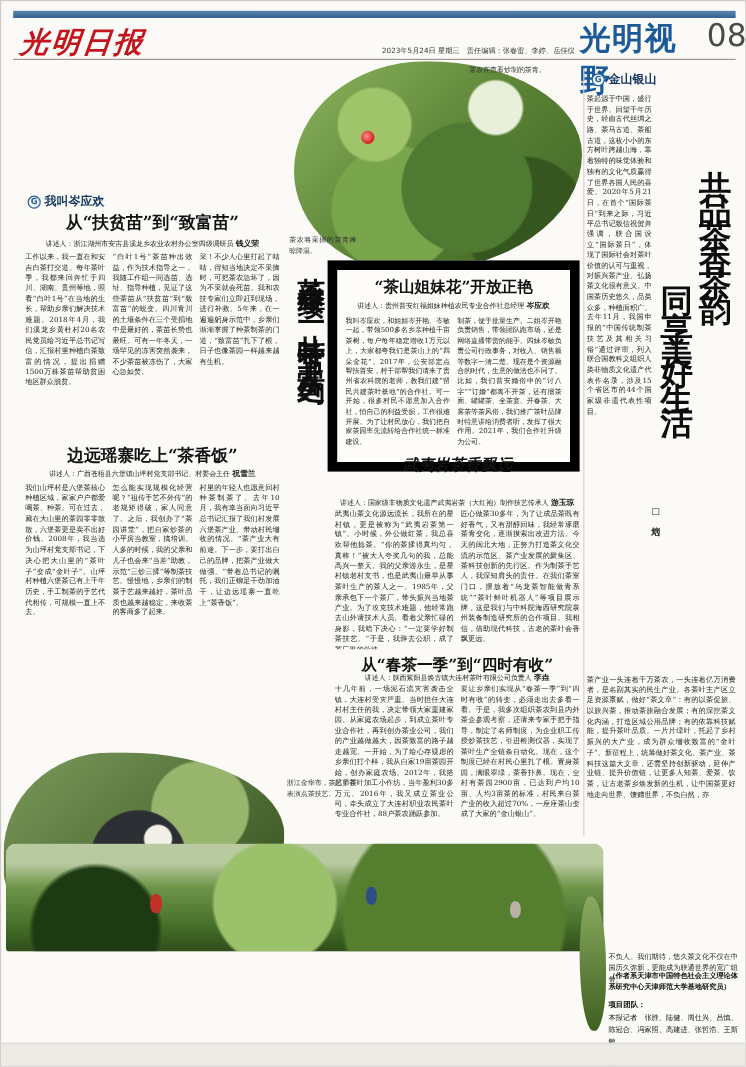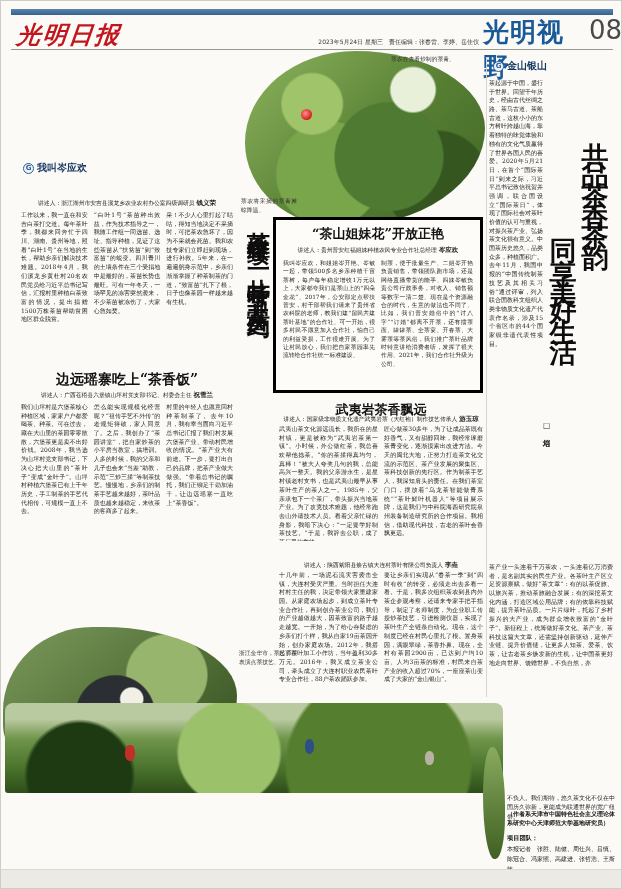--- a/index.html
+++ b/index.html
@@ -35,21 +35,21 @@
   .gicon { display:inline-flex; align-items:center; justify-content:center;
     width:11px; height:11px; border:1.6px solid #2a6099; border-radius:50%;
     color:#2a6099; font-size:7px; font-weight:bold; background:#eef3f8; }
 
   .editor-note { font-size:5.5px; line-height:1.7; color:#333; letter-spacing:0.5px; }
   .ed-label { position:absolute; right:34px; bottom:10px; background:#3d4a56; color:#fff;
     font-size:7px; padding:1px 4px; border-radius:2px; font-family:"DejaVu Sans", sans-serif; }
 
   .mainvtitle { font-size:23px; font-weight:bold; letter-spacing:4px; color:#0e0e0e;
     line-height:1.2; }
-  .redbox { border:3px solid #000000; background:#fdfcf9; padding:5px 7px; }
+  .redbox { border:8px solid #000000; background:#fdfcf9; padding:5px 7px; }
 
   .photo { border:1px solid #cfcac2; overflow:hidden; }
   .leafphoto { border-radius:46% 54% 60% 40% / 52% 44% 56% 48%; border:none;
     background:
       radial-gradient(circle at 28% 30%, #9fc46a 0 14%, transparent 15%),
       radial-gradient(circle at 70% 22%, #e8f0da 0 10%, transparent 11%),
       radial-gradient(circle at 60% 60%, #4e7a32 0 30%, transparent 31%),
       radial-gradient(circle at 35% 70%, #7aa64b 0 26%, transparent 27%),
       radial-gradient(circle at 80% 75%, #35571f 0 22%, transparent 23%),
       linear-gradient(135deg,#8db45e,#577f33 55%,#3f6325); }
@@ -92,20 +92,21 @@
   <div class="abs sectiontitle">光明视野</div>
   <div class="abs pagenum">08</div>
   <div class="abs headrule"></div>
 
 
   <div class="abs seclabel" style="left:22px; top:160px;">
     <span class="gicon">G</span>
     <span>我叫岑应欢</span>
   </div>
 
+  <div class="abs htitle" style="left:24px; top:176px; width:204px; font-size:14px;">从“扶贫苗”到“致富苗”</div>
   <div class="abs byline" style="left:20px; top:198px; width:212px;">
     <span>讲述人：浙江湖州市安吉县溪龙乡农业农村办公室四级调研员</span>
     <b>钱义荣</b>
   </div>
   <div class="abs cols" style="left:20px; top:210px; width:212px; height:152px;">
     <div class="smalltext">工作以来，我一直在和安吉白茶打交道。每年茶叶季，我都来回奔忙于四川、湖南、贵州等地，照看“白叶1号”在当地的生长，帮助乡亲们解决技术难题。2018年4月，我们溪龙乡黄杜村20名农民党员给习近平总书记写信，汇报村里种植白茶致富的情况，提出捐赠1500万株茶苗帮助贫困地区群众脱贫。</div>
     <div class="smalltext">“白叶1号”茶苗种出效益，作为技术指导之一，我随工作组一同选苗、选址、指导种植，见证了这些茶苗从“扶贫苗”到“致富苗”的蜕变。四川青川的土壤条件在三个受捐地中是最好的，茶苗长势也最旺。可有一年冬天，一场罕见的冻害突然袭来，不少茶苗被冻伤了，大家心急如焚。</div>
     <div class="smalltext">采！不少人心里打起了咕咕，得知当地决定不采摘时，可把茶农急坏了，因为不采就会死苗。我和农技专家们立即赶到现场，进行补救。5年来，在一遍遍躬身示范中，乡亲们渐渐掌握了种茶制茶的门道，“致富苗”扎下了根，日子也像茶园一样越来越有生机。</div>
   </div>
 
@@ -132,30 +133,31 @@
     <div class="byline" style="margin-top:3px;">
       <span>讲述人：贵州普安红福姐妹种植农民专业合作社总经理</span>
       <b>岑应欢</b>
     </div>
     <div class="cols" style="margin-top:4px; height:134px;">
       <div class="smalltext" style="font-size:5.8px;">我叫岑应欢，和姐姐岑开艳、岑敏一起，带领500多名乡亲种植千亩茶树，每户每年稳定增收1万元以上，大家都夸我们是茶山上的“四朵金花”。2017年，公安部定点帮扶普安，村干部帮我们请来了贵州省农科院的老师，教我们建“留民共建茶叶基地”的合作社。可一开始，很多村民不愿意加入合作社，怕自己的利益受损，工作很难开展。为了让村民放心，我们把自家茶园率先流转给合作社统一标准建设。</div>
       <div class="smalltext" style="font-size:5.8px;">制茶，便于批量生产。二姐岑开艳负责销售，带领团队跑市场，还是网络直播带货的能手。四妹岑敏负责公司行政事务，对收入、销售额等数字一清二楚。现在是个资源融合的时代，生意的做法也不同了。比如，我们普安婚俗中的“讨八字”“订婚”都离不开茶，还有擂茶面、罐罐茶、全茶宴、开春茶、大雾茶等茶风俗，我们推广茶叶品牌时特意讲给消费者听，发挥了很大作用。2021年，我们合作社升级为公司。</div>
     </div>
   </div>
 
-  <div class="abs htitle" style="left:278px; top:400px; width:204px; font-size:13px;">武夷岩茶香飘远</div>
+  <div class="abs htitle" style="left:278px; top:378px; width:204px; font-size:13px;font-style:italic;">武夷岩茶香飘远</div>
   <div class="abs byline" style="left:278px; top:414px; width:204px;">
     <span>讲述人：国家级非物质文化遗产武夷岩茶（大红袍）制作技艺传承人</span>
     <b>游玉琼</b>
   </div>
   <div class="abs cols" style="left:278px; top:424px; width:204px; height:116px;">
     <div class="smalltext">武夷山茶文化源远流长，我所在的星村镇，更是被称为“武夷岩茶第一镇”。小时候，外公做红茶，我总喜欢帮他捻茶。“你的茶揉得真均匀，真棒！”被大人夸奖几句的我，总能高兴一整天。我的父亲游永生，是星村镇老村支书，也是武夷山最早从事茶叶生产的茶人之一。1985年，父亲承包下一个茶厂，带头振兴当地茶产业。为了攻克技术难题，他经常跑去山外请技术人员。看着父亲忙碌的身影，我暗下决心：“一定要学好制茶技艺。”于是，我辞去公职，成了茶厂里的学徒。</div>
     <div class="smalltext">匠心做茶30多年，为了让成品茶既有好香气，又有甜醇回味，我经常琢磨茶青变化，逐渐摸索出改进方法。今天的闽北大地，正努力打造茶文化交流的示范区、茶产业发展的聚集区、茶科技创新的先行区。作为制茶手艺人，我深知肩头的责任。在我们茶室门口，摆放着“乌龙茶智能做青系统”“茶叶鲜叶机器人”等项目展示牌，这是我们与中科院海西研究院泉州装备制造研究所的合作项目。我相信，借助现代科技，古老的茶叶会香飘更远。</div>
   </div>
 
+  <div class="abs htitle" style="left:278px; top:544px; width:204px; font-size:13px;">从“春茶一季”到“四时有收”</div>
   <div class="abs byline" style="left:278px; top:560px; width:204px;">
     <span>讲述人：陕西紫阳县焕古镇大连村茶叶有限公司负责人</span>
     <b>李垚</b>
   </div>
   <div class="abs cols" style="left:278px; top:570px; width:204px; height:128px;">
     <div class="smalltext">十几年前，一场泥石流灾害袭击全镇，大连村受灾严重。当时担任大连村村主任的我，决定带领大家重建家园。从家庭农场起步，到成立茶叶专业合作社，再到创办茶业公司，我们的产业越做越大，因茶致富的路子越走越宽。一开始，为了给心存疑虑的乡亲们打个样，我从自家19亩茶园开始，创办家庭农场。2012年，我搭起了茶叶加工小作坊，当年盈利30多万元。2016年，我又成立茶业公司，牵头成立了大连村职业农民茶叶专业合作社，88户茶农踊跃参加。</div>
     <div class="smalltext">要让乡亲们实现从“春茶一季”到“四时有收”的转变，必须走出去多看一看。于是，我多次组织茶农到县内外茶企参观考察，还请来专家手把手指导，制定了名师制度，为企业职工传授炒茶技艺，引进检测仪器，实现了茶叶生产全链条自动化。现在，这个制度已经在村民心里扎了根。置身茶园，满眼翠绿，茶香扑鼻。现在，全村有茶园2900亩，已达到户均10亩、人均3亩茶的标准，村民来自茶产业的收入超过70%，一座座茶山变成了大家的“金山银山”。</div>
   </div>
 
   <div class="abs caption" style="left:238px; top:648px; width:58px;">浙江金华市，茶艺师在表演点茶技艺。</div>

